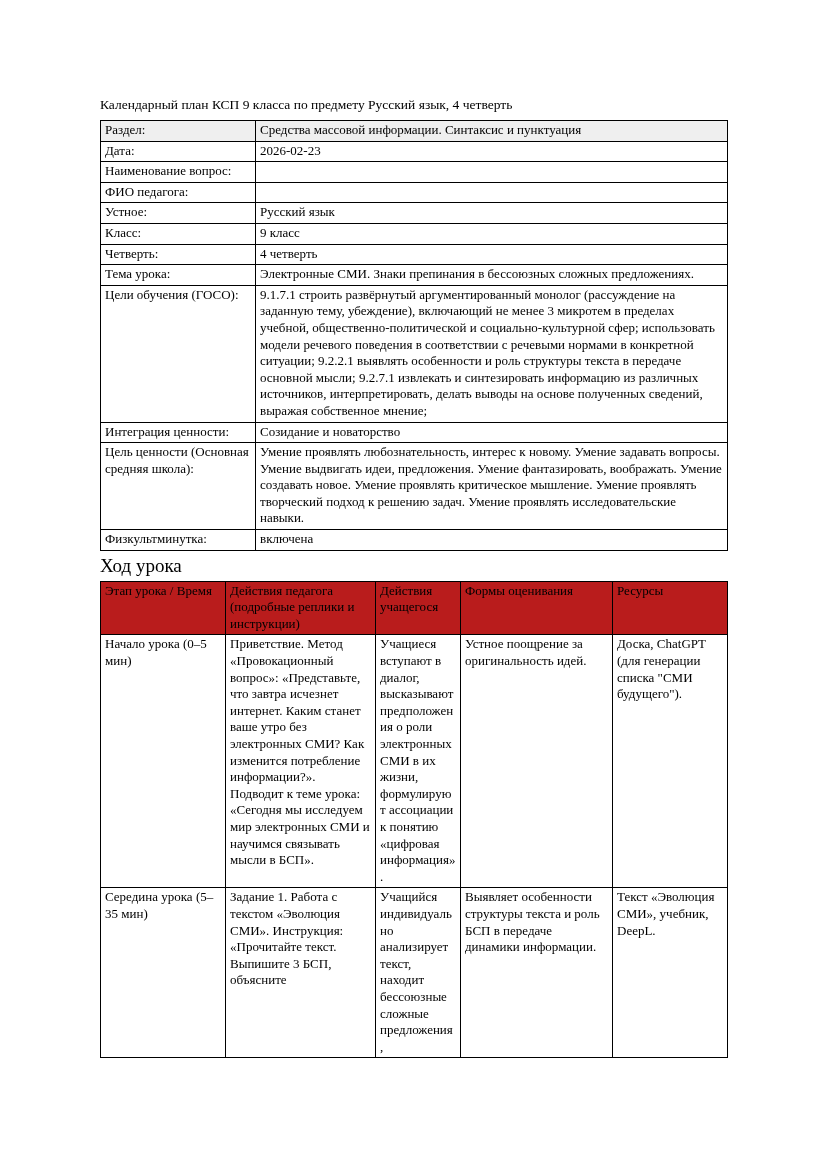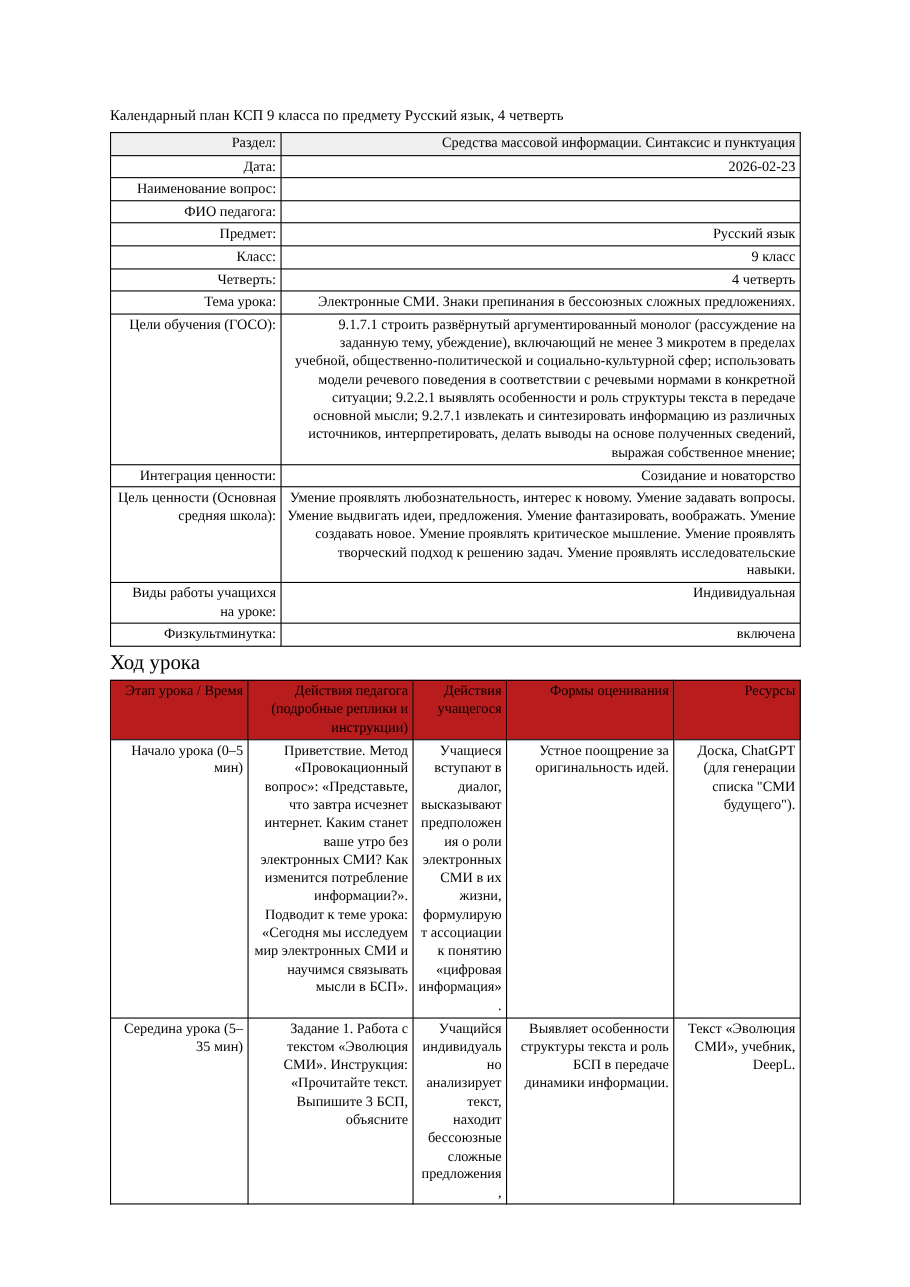--- a/index.html
+++ b/index.html
@@ -31,21 +31,21 @@
     border-collapse: collapse;
     width: 627px;
     table-layout: fixed;
     font-size: 13px;
     line-height: 16.6px;
   }
   table.grid td, table.grid th {
     border: 1px solid #000000;
     padding: 1px 4px 2px 4px;
     vertical-align: top;
-    text-align: right;
+    text-align: left;
     font-weight: normal;
     word-wrap: break-word;
     overflow-wrap: break-word;
     hyphens: none;
   }
   
   table.info col.c1 { width: 155px; }
   table.info col.c2 { width: 472px; }
 
   .row-shaded td { background: #efefef; }
@@ -93,21 +93,21 @@
       </tr>
       <tr>
         <td>Наименование вопрос:</td>
         <td></td>
       </tr>
       <tr>
         <td>ФИО педагога:</td>
         <td></td>
       </tr>
       <tr>
-        <td>Предмет:</td>
+        <td>Устное:</td>
         <td>Русский язык</td>
       </tr>
       <tr>
         <td>Класс:</td>
         <td>9 класс</td>
       </tr>
       <tr>
         <td>Четверть:</td>
         <td>4 четверть</td>
       </tr>
@@ -119,24 +119,20 @@
         <td>Цели обучения (ГОСО):</td>
         <td>9.1.7.1 строить развёрнутый аргументированный монолог (рассуждение на заданную тему, убеждение), включающий не менее 3 микротем в пределах учебной, общественно-политической и социально-культурной сфер; использовать модели речевого поведения в соответствии с речевыми нормами в конкретной ситуации; 9.2.2.1 выявлять особенности и роль структуры текста в передаче основной мысли; 9.2.7.1 извлекать и синтезировать информацию из различных источников, интерпретировать, делать выводы на основе полученных сведений, выражая собственное мнение;</td>
       </tr>
       <tr>
         <td>Интеграция ценности:</td>
         <td>Созидание и новаторство</td>
       </tr>
       <tr>
         <td>Цель ценности (Основная средняя школа):</td>
         <td>Умение проявлять любознательность, интерес к новому. Умение задавать вопросы. Умение выдвигать идеи, предложения. Умение фантазировать, воображать. Умение создавать новое. Умение проявлять критическое мышление. Умение проявлять творческий подход к решению задач. Умение проявлять исследовательские навыки.</td>
-      </tr>
-      <tr>
-        <td>Виды работы учащихся на уроке:</td>
-        <td>Индивидуальная</td>
       </tr>
       <tr>
         <td>Физкультминутка:</td>
         <td>включена</td>
       </tr>
     </tbody>
   </table>
 
   <p class="spacer-label">Ход урока</p>
 

